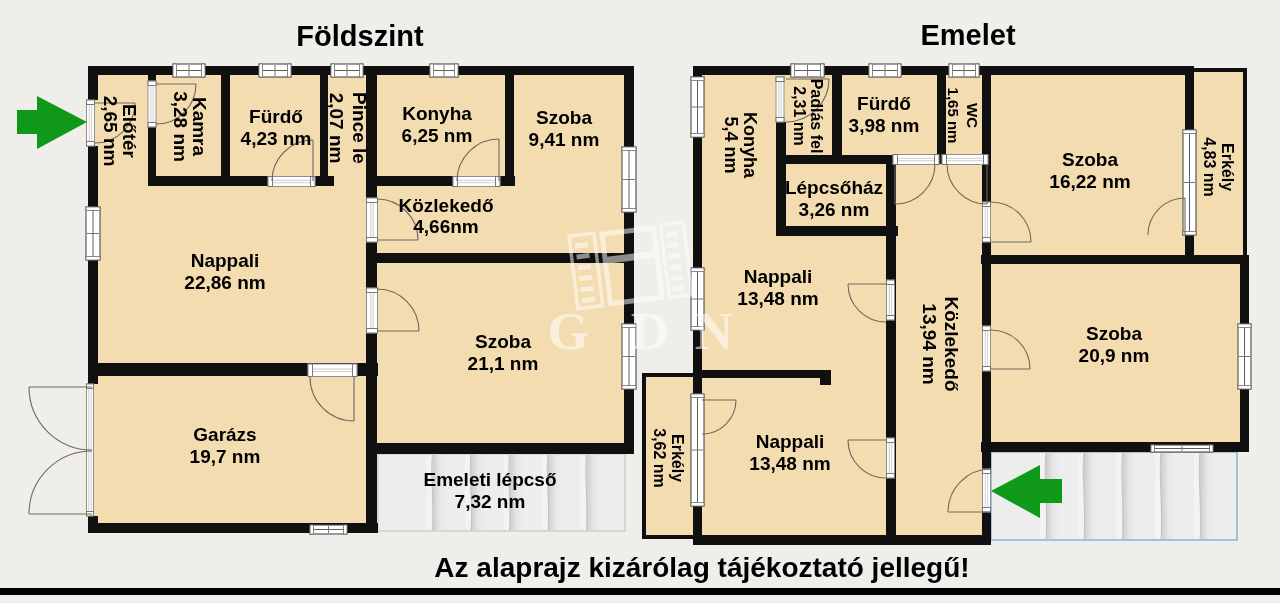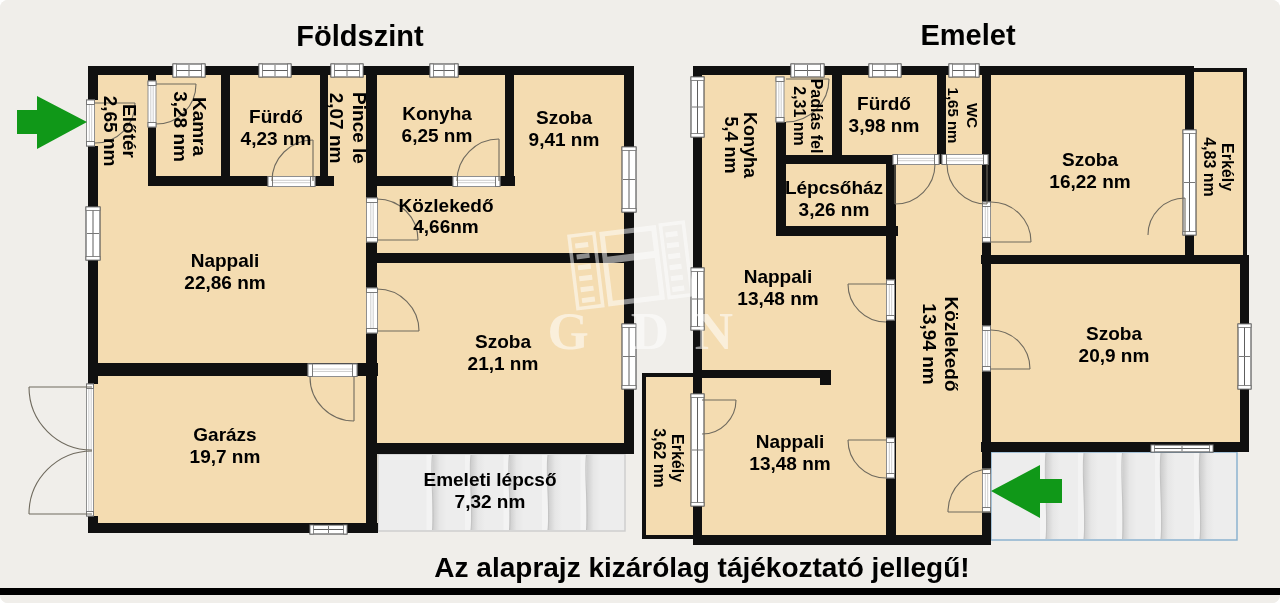--- a/index.html
+++ b/index.html
@@ -1,15 +1,15 @@
 <!DOCTYPE html>
 <html><head><meta charset="utf-8">
 <style>
  html,body{margin:0;padding:0;}
- #plan{position:relative;width:1280px;height:603px;background:#f0eeea;overflow:hidden;border-radius:8px;}
+ #plan{position:relative;width:1280px;height:603px;background:#f0eeea;overflow:hidden;}
  text{font-family:"Liberation Sans",sans-serif;font-weight:bold;fill:#000;}
 </style></head><body>
 <div id="plan">
 <svg width="1280" height="603" viewBox="0 0 1280 603">
 <defs>
 <linearGradient id="stepsh" x1="0" y1="0" x2="1" y2="0">
  <stop offset="0" stop-color="#cdcdcd"></stop>
           <stop offset="0.5" stop-color="#e6e6e6"></stop>
           <stop offset="1" stop-color="#ededed"></stop>
 </linearGradient>

